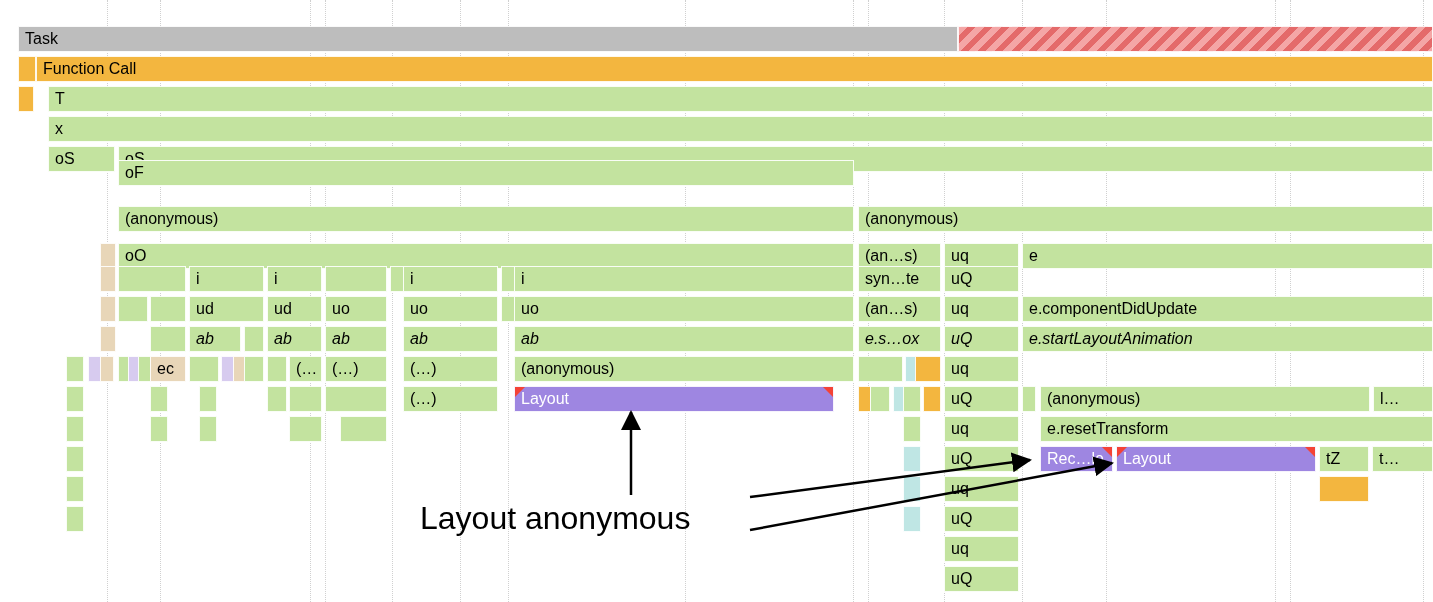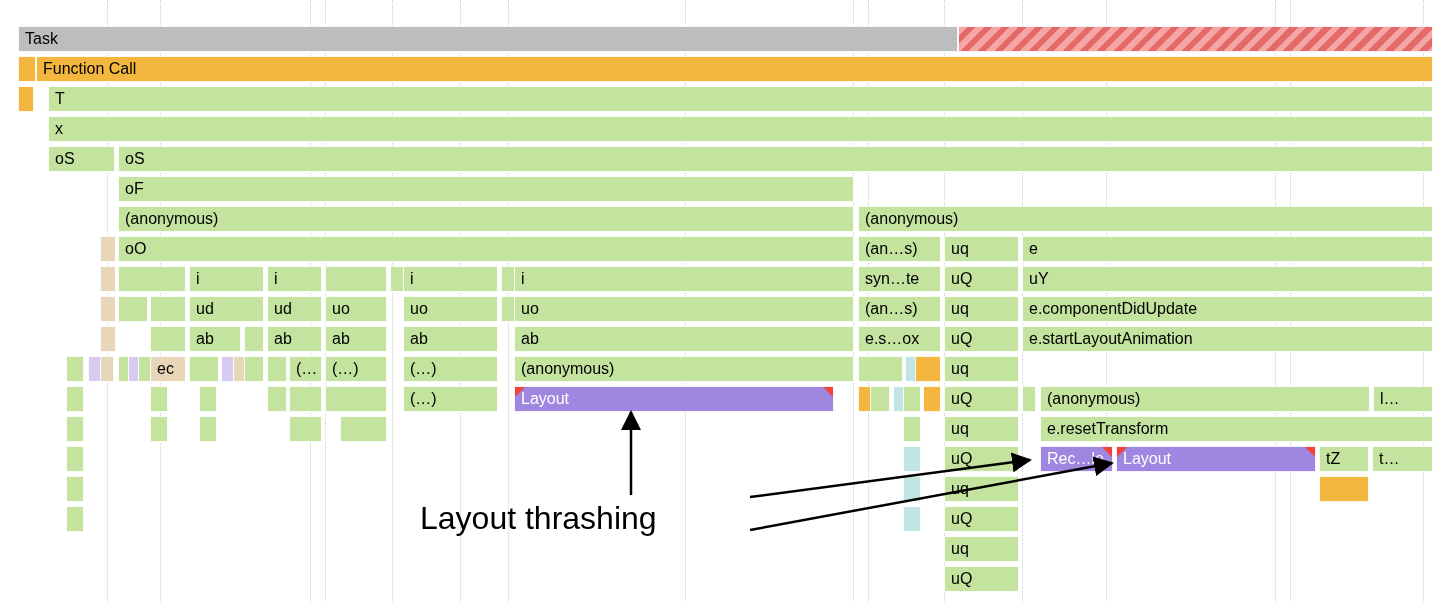--- a/index.html
+++ b/index.html
@@ -57,63 +57,62 @@
         <div class="bar c-orange" style="left: 18px; width: 16px;"></div>
         <div class="bar c-green" style="left: 48px; width: 1385px;">T</div>
       </div>
       <div class="row" style="top: 116px;">
         <div class="bar c-green" style="left: 48px; width: 1385px;">x</div>
       </div>
       <div class="row" style="top: 146px;">
         <div class="bar c-green" style="left: 48px; width: 67px;">oS</div>
         <div class="bar c-green" style="left: 118px; width: 1315px;">oS</div>
       </div>
-      <div class="row" style="top: 176px; padding-left: 16px;">
+      <div class="row" style="top: 160px; padding-left: 16px;">
         <div class="bar c-green" style="left: 118px; width: 736px;">oF</div>
       </div>
       <div class="row" style="top: 206px;">
         <div class="bar c-green" style="left: 118px; width: 736px;">(anonymous)</div>
         <div class="bar c-green" style="left: 858px; width: 575px;">(anonymous)</div>
       </div>
-      <div class="row" style="top: 236px;">
+      <div class="row" style="top: 243px;">
         <div class="bar c-tan" style="left: 100px; width: 16px;"></div>
         <div class="bar c-green" style="left: 118px; width: 736px;">oO</div>
         <div class="bar c-green" style="left: 858px; width: 83px;">(an…s)</div>
         <div class="bar c-green" style="left: 944px; width: 75px;">uq</div>
         <div class="bar c-green" style="left: 1022px; width: 411px;">e</div>
       </div>
       <div class="row" style="top: 266px;">
         <div class="bar c-tan" style="left: 100px; width: 16px;"></div>
         <div class="bar c-green" style="left: 118px; width: 68px;"></div>
         <div class="bar c-green" style="left: 189px; width: 75px;">i</div>
         <div class="bar c-green" style="left: 267px; width: 55px;">i</div>
         <div class="bar c-green" style="left: 325px; width: 62px;"></div>
         <div class="bar c-green" style="left: 390px; width: 10px;"></div>
         <div class="bar c-green" style="left: 403px; width: 95px;">i</div>
         <div class="bar c-green" style="left: 501px; width: 10px;"></div>
         <div class="bar c-green" style="left: 514px; width: 340px;">i</div>
         <div class="bar c-green" style="left: 858px; width: 83px;">syn…te</div>
         <div class="bar c-green" style="left: 944px; width: 75px;">uQ</div>
-        <div class="bar c-green" style="left: 1022px; width: 411px;">uY</div>
       </div>
       <div class="row" style="top: 296px;">
         <div class="bar c-tan" style="left: 100px; width: 16px;"></div>
         <div class="bar c-green" style="left: 118px; width: 30px;"></div>
         <div class="bar c-green" style="left: 150px; width: 36px;"></div>
         <div class="bar c-green" style="left: 189px; width: 75px;">ud</div>
         <div class="bar c-green" style="left: 267px; width: 55px;">ud</div>
         <div class="bar c-green" style="left: 325px; width: 62px;">uo</div>
         <div class="bar c-green" style="left: 403px; width: 95px;">uo</div>
         <div class="bar c-green" style="left: 501px; width: 10px;"></div>
         <div class="bar c-green" style="left: 514px; width: 340px;">uo</div>
         <div class="bar c-green" style="left: 858px; width: 83px;">(an…s)</div>
         <div class="bar c-green" style="left: 944px; width: 75px;">uq</div>
         <div class="bar c-green" style="left: 1022px; width: 411px;">e.componentDidUpdate</div>
       </div>
-      <div class="row" style="top: 326px;">
+      <div class="row" style="top: 326px; font-style: italic;">
         <div class="bar c-tan" style="left: 100px; width: 16px;"></div>
         <div class="bar c-green" style="left: 150px; width: 36px;"></div>
         <div class="bar c-green" style="left: 189px; width: 52px;">ab</div>
         <div class="bar c-green" style="left: 244px; width: 20px;"></div>
         <div class="bar c-green" style="left: 267px; width: 55px;">ab</div>
         <div class="bar c-green" style="left: 325px; width: 62px;">ab</div>
         <div class="bar c-green" style="left: 403px; width: 95px;">ab</div>
         <div class="bar c-green" style="left: 514px; width: 340px;">ab</div>
         <div class="bar c-green" style="left: 858px; width: 83px;">e.s…ox</div>
         <div class="bar c-green" style="left: 944px; width: 75px;">uQ</div>
@@ -191,21 +190,21 @@
         <div class="bar c-green" style="left: 944px; width: 75px;">uQ</div>
       </div>
       <div class="row" style="top: 536px;">
         <div class="bar c-green" style="left: 944px; width: 75px;">uq</div>
       </div>
       <div class="row" style="top: 566px;">
         <div class="bar c-green" style="left: 944px; width: 75px;">uQ</div>
       </div>
     </div>
 
-  <div class="annot" style="left:420px; top:500px;">Layout thrashing</div>
+  <div class="annot" style="left:420px; top:500px;">Layout anonymous</div>
 
   <svg class="arrows">
     <defs>
       <marker id="ah" viewBox="0 0 10 10" refX="9" refY="5" markerWidth="8" markerHeight="8" orient="auto-start-reverse">
         <path d="M 0 0 L 10 5 L 0 10 z" fill="#000"></path>
       </marker>
     </defs>
     <line x1="631" y1="495" x2="631" y2="412" stroke="#000" stroke-width="2.5" marker-end="url(#ah)"></line>
     <line x1="750" y1="497" x2="1030" y2="460" stroke="#000" stroke-width="2.5" marker-end="url(#ah)"></line>
     <line x1="750" y1="530" x2="1112" y2="463" stroke="#000" stroke-width="2.5" marker-end="url(#ah)"></line>

